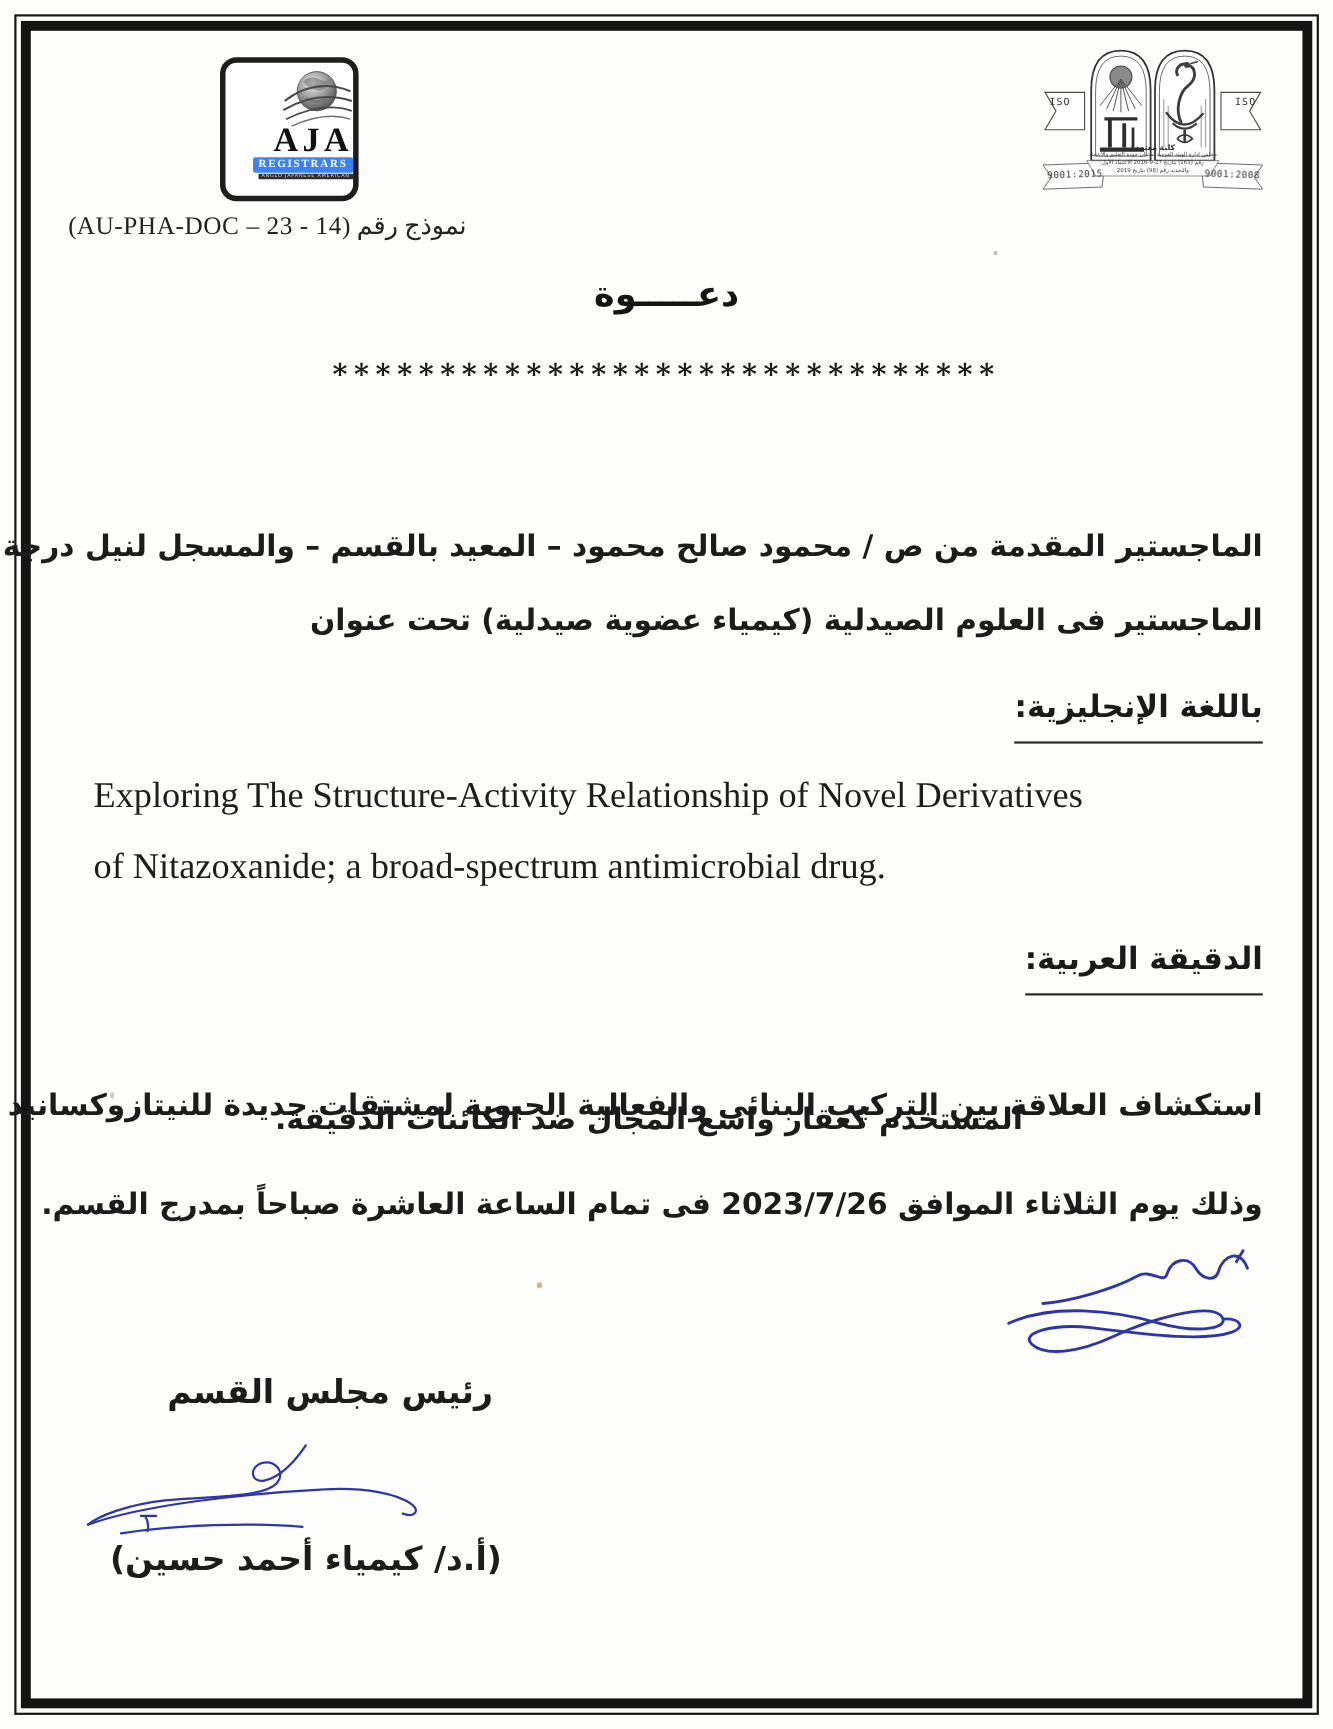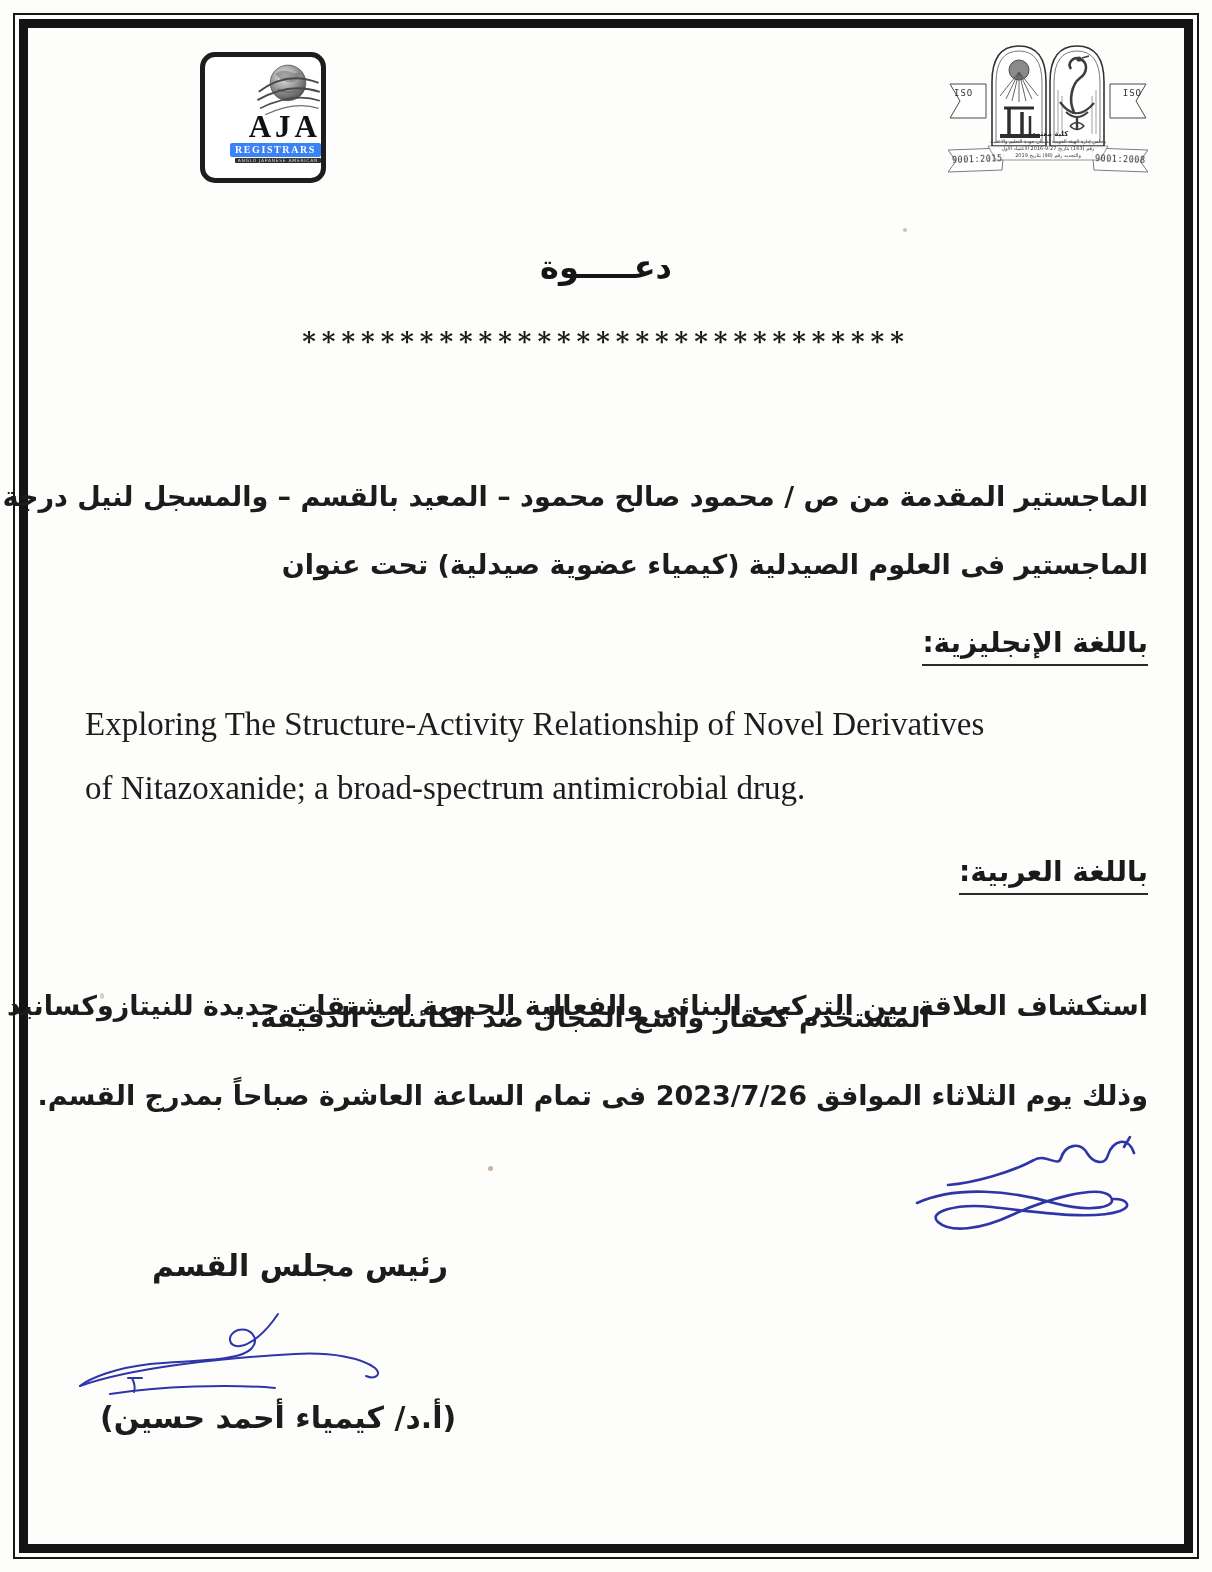--- a/index.html
+++ b/index.html
@@ -45,21 +45,21 @@
     font-family:"Liberation Serif","DejaVu Sans",serif;color:#222;}
   .form-number .lat{font-family:"Liberation Serif",serif;letter-spacing:.5px;}
   .doc-title{position:absolute;left:0;width:1212px;top:248px;text-align:center;
     font-size:32px;font-weight:700;color:#151515;}
   .stars-row{position:absolute;left:0;width:1212px;top:326px;text-align:center;
     font-size:26px;font-weight:700;letter-spacing:6px;color:#1a1a1a;font-family:"DejaVu Serif",serif;}
 
   .ar-line{position:absolute;right:64px;direction:rtl;white-space:nowrap;
     font-size:27px;font-weight:700;color:#1c1c1c;}
   .ar-heading{position:absolute;right:64px;direction:rtl;white-space:nowrap;
-    font-size:28px;font-weight:700;color:#1a1a1a;border-bottom:2px solid #2a2a2a;padding-bottom:5px;}
+    font-size:28px;font-weight:700;color:#1a1a1a;border-bottom:2px solid #2a2a2a;padding-bottom:15px;}
   .en-line{position:absolute;left:85px;font-family:"Liberation Serif","DejaVu Serif",serif;
     font-size:33px;color:#1d1d1d;white-space:nowrap;font-weight:400;}
 
   .sig{position:absolute;}
   .role-line{position:absolute;left:152px;top:1248px;direction:rtl;white-space:nowrap;
     font-size:30px;font-weight:700;color:#1c1c1c;}
   .name-line{position:absolute;left:100px;top:1400px;direction:rtl;white-space:nowrap;
     font-size:30px;font-weight:700;color:#1c1c1c;}
 
   .dot{position:absolute;border-radius:50%;background:#8a8a86;}
@@ -150,32 +150,36 @@
     <span class="em-cert l">9001:2015</span>
     <span class="em-cert r">9001:2008</span>
     <div class="em-lines">
       <div class="em-status">كلية معتمدة</div>
       <div class="em-fine">مجلس إدارة الهيئة القومية لضمان جودة التعليم والاعتماد</div>
       <div class="em-fine">رقم (163) بتاريخ 27-9-2016 الاعتماد الأول</div>
       <div class="em-fine">والتجديد رقم (98) بتاريخ 2019</div>
     </div>
   </div>
 
+  <div class="form-number">
+    <span>نموذج رقم</span>
+    <span class="lat" dir="ltr">(AU-PHA-DOC – 23 - 14)</span>
+  </div>
 
   <div class="doc-title">دعـــــوة</div>
   <div class="stars-row">*******************************</div>
 
   <div class="ar-line" style="top:481px;">الماجستير المقدمة من ص / محمود صالح محمود – المعيد بالقسم – والمسجل لنيل درجة</div>
   <div class="ar-line" style="top:549px;">الماجستير فى العلوم الصيدلية (كيمياء عضوية صيدلية) تحت عنوان</div>
 
   <div class="ar-heading" style="top:626px;">باللغة الإنجليزية:</div>
   <div class="en-line" style="top:706px;">Exploring The Structure-Activity Relationship of Novel Derivatives</div>
   <div class="en-line" style="top:770px;">of Nitazoxanide; a broad-spectrum antimicrobial drug.</div>
 
-  <div class="ar-heading" style="top:855px;">باللغة العربية:</div>
+  <div class="ar-heading" style="top:855px;">الدقيقة العربية:</div>
   <div class="ar-line" style="top:990px;">استكشاف العلاقة بين التركيب البنائى والفعالية الحيوية لمشتقات جديدة للنيتازوكسانيد</div>
   <div class="ar-line" style="top:1002px;right:auto;left:250px;">المستخدم كعقار واسع المجال ضد الكائنات الدقيقة.</div>
 
   <div class="ar-line" style="top:1080px;">وذلك يوم الثلاثاء الموافق 2023/7/26 فى تمام الساعة العاشرة صباحاً بمدرج القسم.</div>
 
   <svg class="sig" style="left:862px;top:1125px;" width="290" height="118" viewBox="0 0 290 118">
     <g fill="none" stroke="#2d35a8" stroke-width="2.6" stroke-linecap="round">
       <path d="M272 28 C266 10 250 16 246 30 C243 41 231 38 225 28 C218 16 203 20 199 33 C196 43 184 28 172 35 C150 47 112 58 86 60"></path>
       <path d="M262 22 l6 -10"></path>
       <path d="M55 78 C95 60 150 66 192 78 C230 88 258 82 248 71 C236 59 182 75 150 90 C118 105 88 108 76 97 C65 87 94 78 130 82 C180 88 232 95 258 86 C270 82 266 74 252 74"></path>

